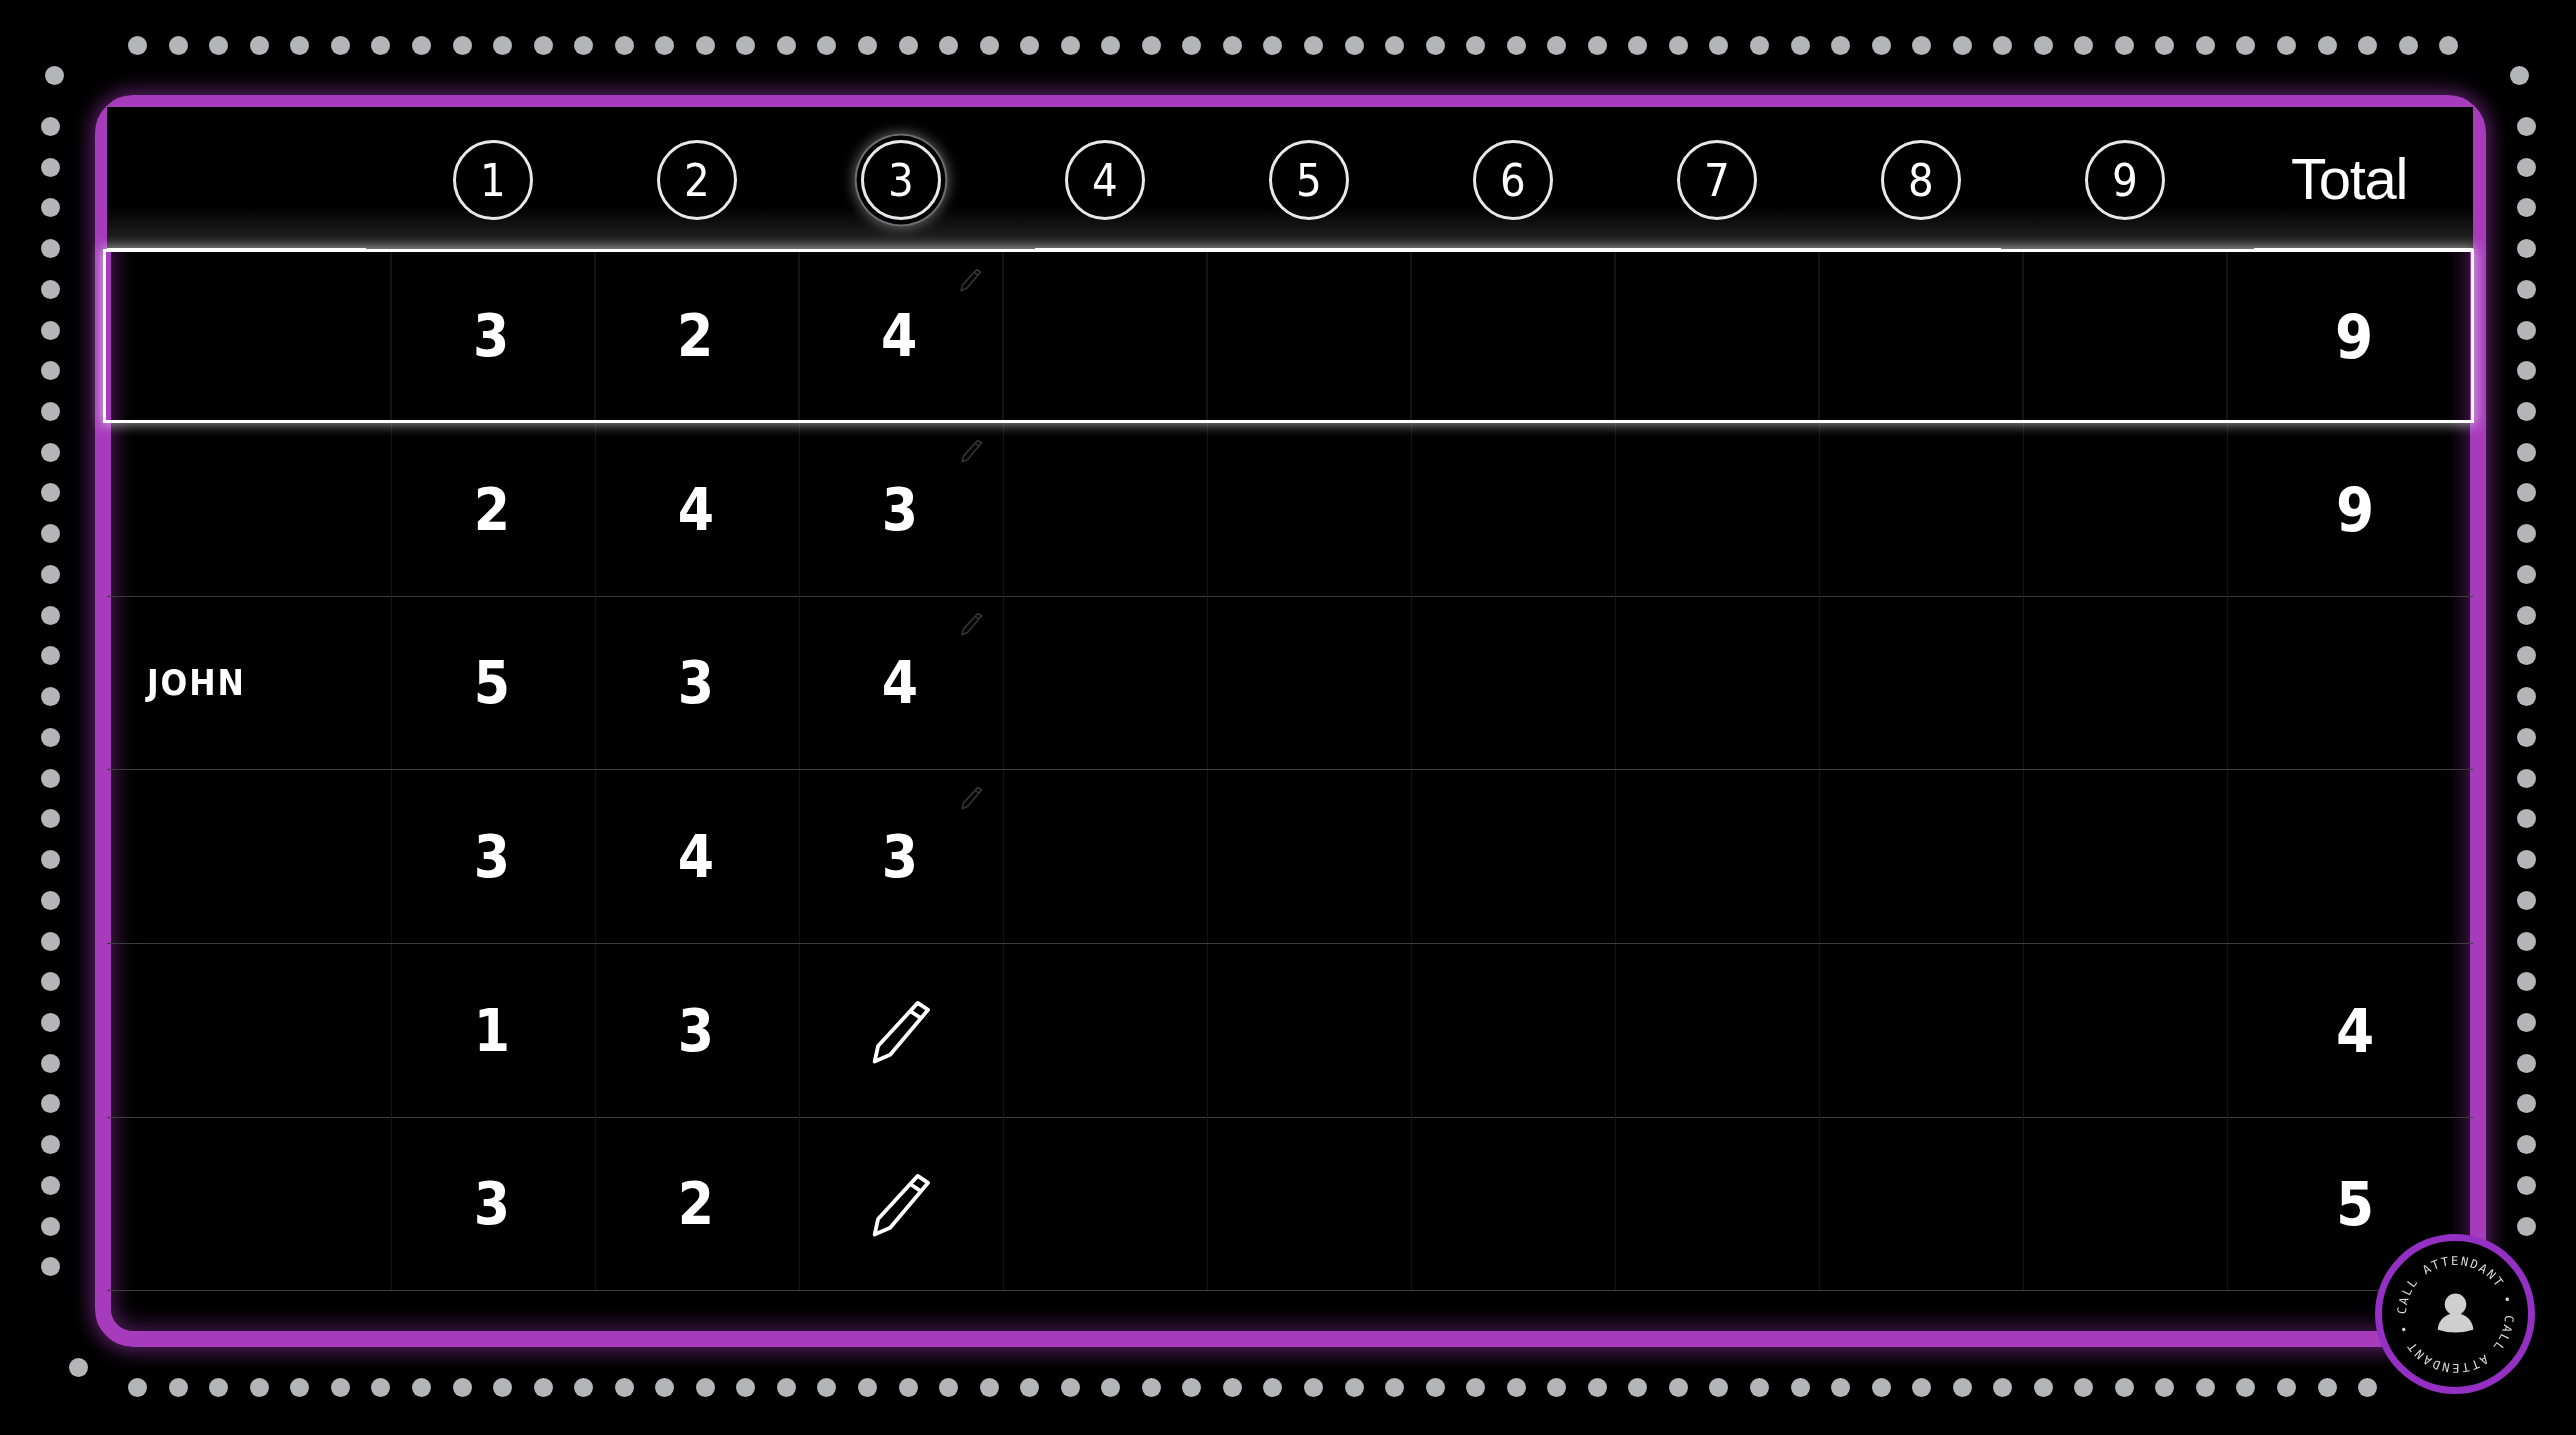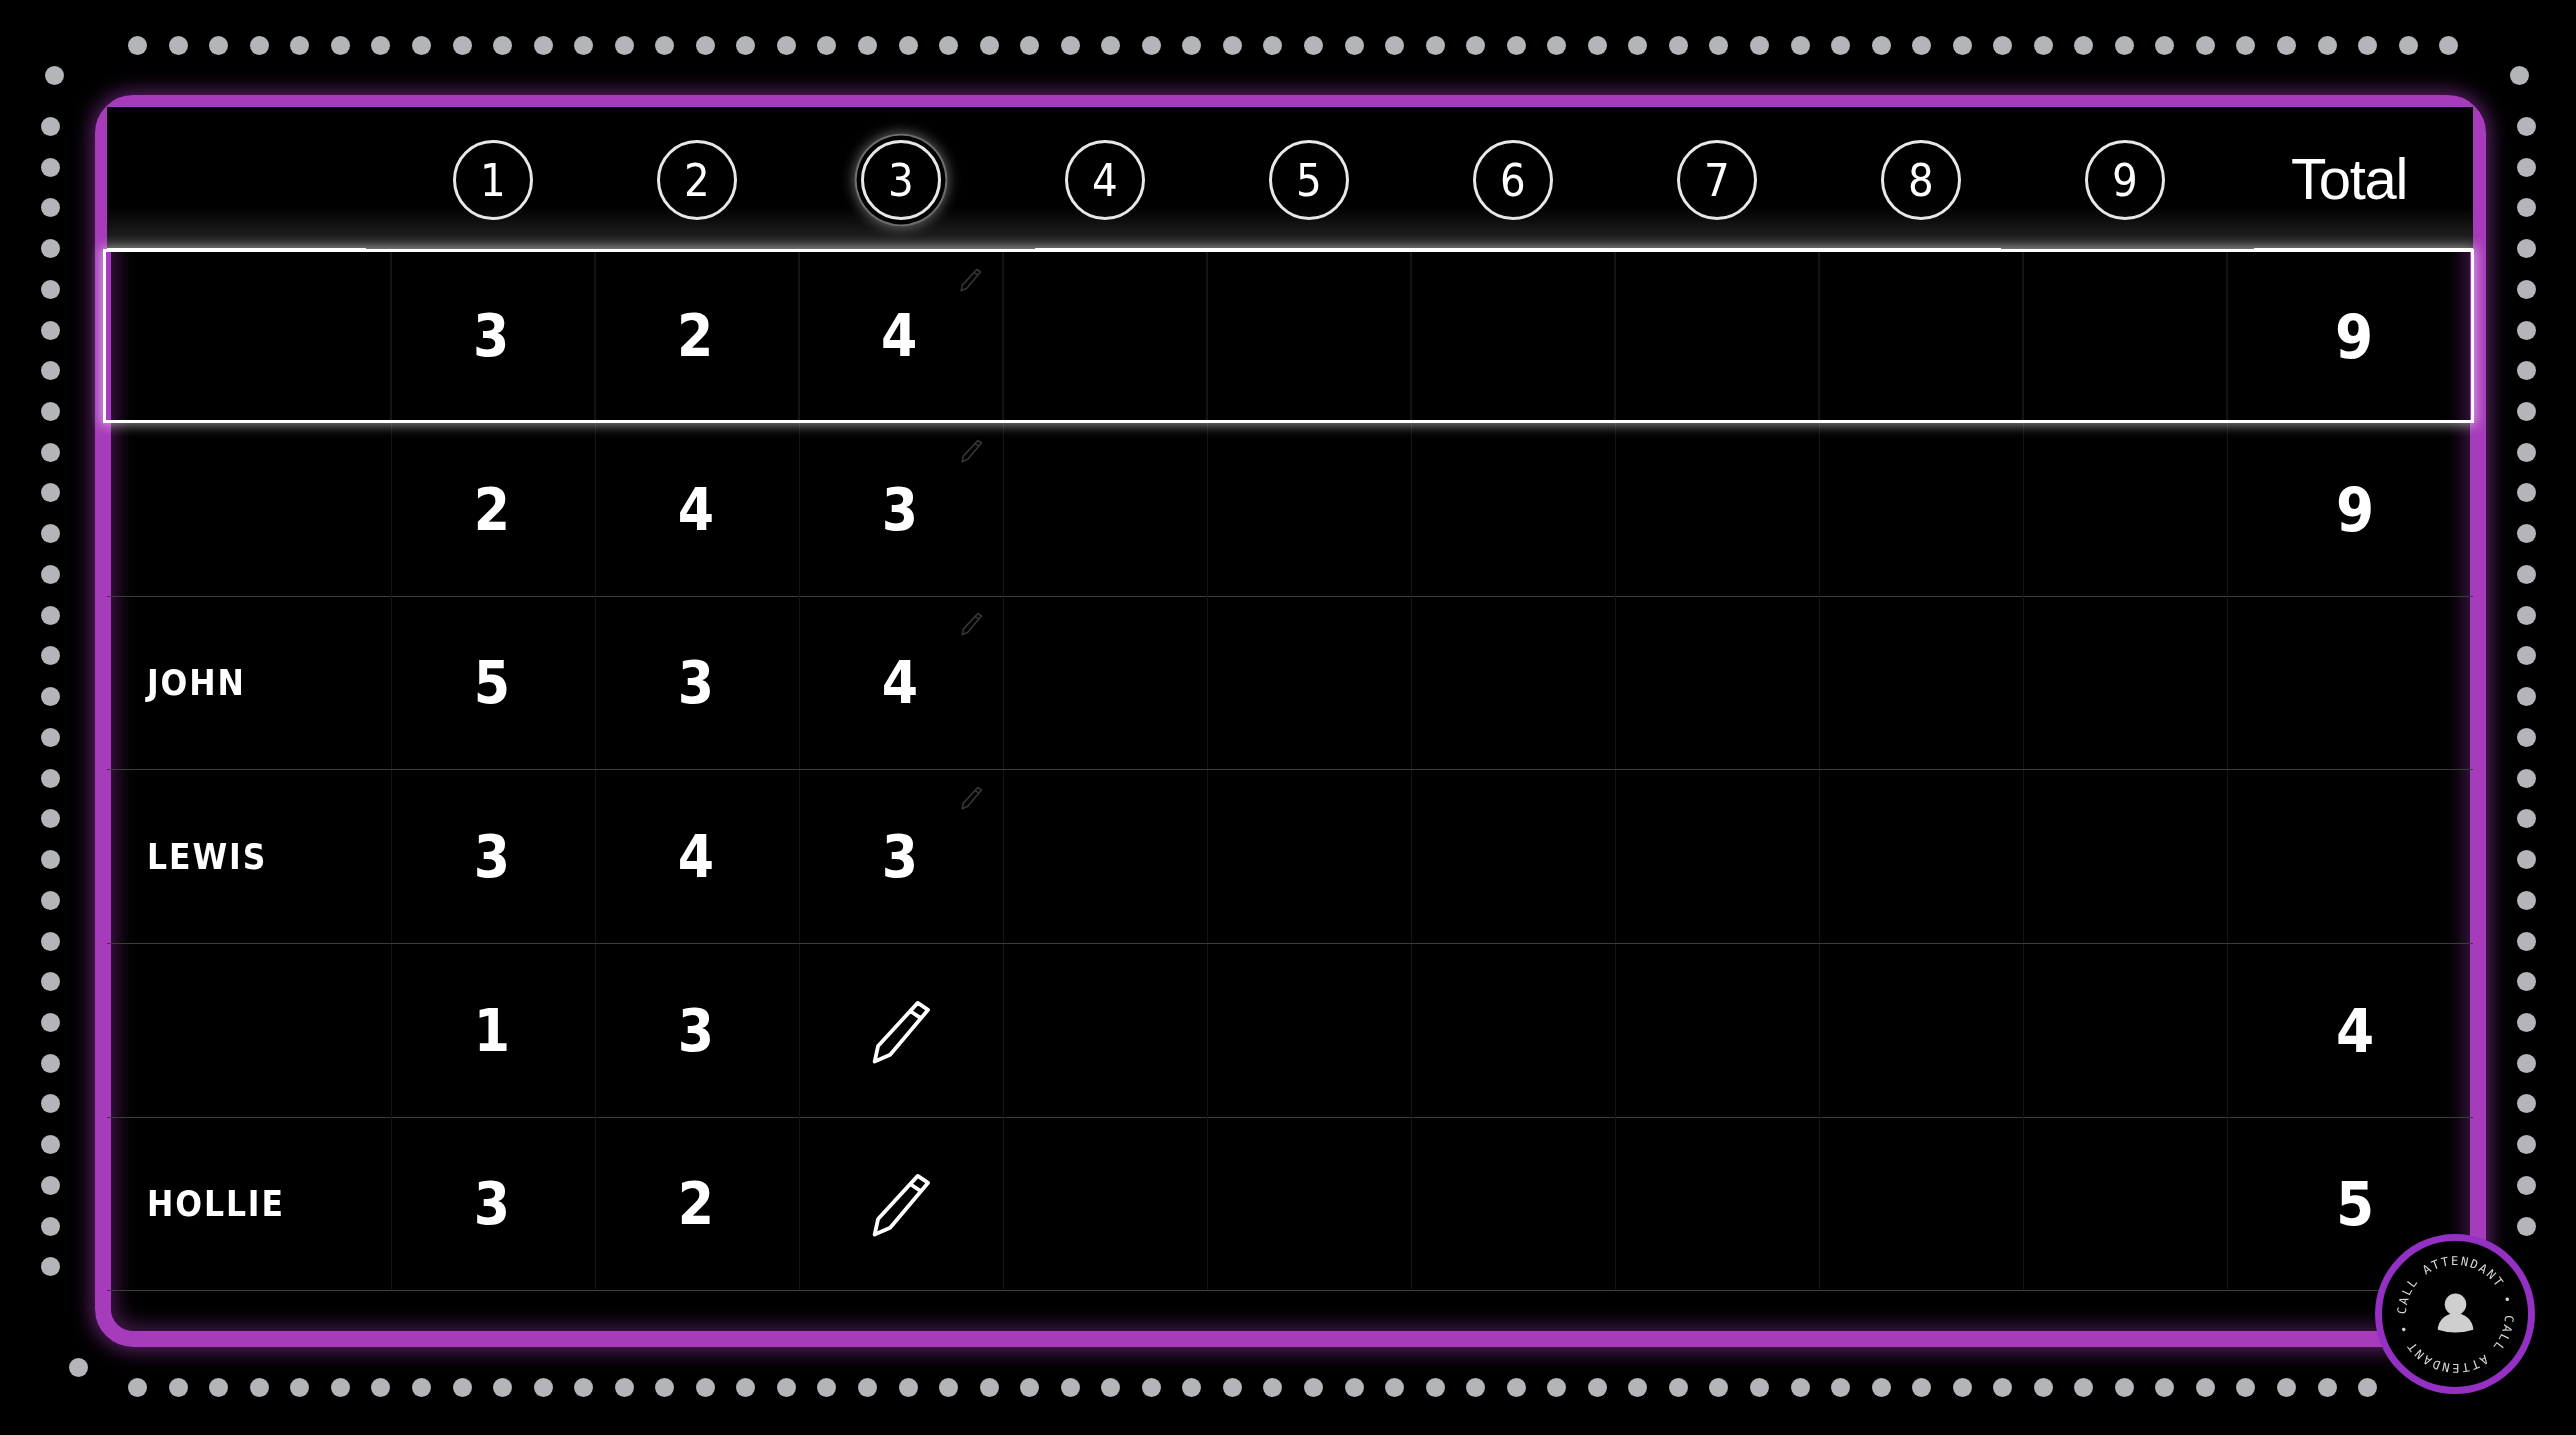--- a/index.html
+++ b/index.html
@@ -307,21 +307,20 @@
         <div class="col-line" style="left: 284px;"></div>
         <div class="col-line" style="left: 488px;"></div>
         <div class="col-line" style="left: 692px;"></div>
         <div class="col-line" style="left: 896px;"></div>
         <div class="col-line" style="left: 1100px;"></div>
         <div class="col-line" style="left: 1304px;"></div>
         <div class="col-line" style="left: 1508px;"></div>
         <div class="col-line" style="left: 1712px;"></div>
         <div class="col-line" style="left: 1916px;"></div>
         <div class="col-line" style="left: 2120px;"></div>
-        <div class="name">LEWIS</div>
         <div class="score" style="left: 284px;">3</div>
         <div class="score" style="left: 488px;">4</div>
         <div class="score" style="left: 692px;">3</div>
         <div class="score" style="left: 896px;"></div>
         <div class="score" style="left: 1100px;"></div>
         <div class="score" style="left: 1304px;"></div>
         <div class="score" style="left: 1508px;"></div>
         <div class="score" style="left: 1712px;"></div>
         <div class="score" style="left: 1916px;"></div>
         <div class="mini-pencil" style="left: 852px;"><svg viewBox="0 0 40 40" width="100%" height="100%">
@@ -357,21 +356,20 @@
         <div class="col-line" style="left: 284px;"></div>
         <div class="col-line" style="left: 488px;"></div>
         <div class="col-line" style="left: 692px;"></div>
         <div class="col-line" style="left: 896px;"></div>
         <div class="col-line" style="left: 1100px;"></div>
         <div class="col-line" style="left: 1304px;"></div>
         <div class="col-line" style="left: 1508px;"></div>
         <div class="col-line" style="left: 1712px;"></div>
         <div class="col-line" style="left: 1916px;"></div>
         <div class="col-line" style="left: 2120px;"></div>
-        <div class="name">HOLLIE</div>
         <div class="score" style="left: 284px;">3</div>
         <div class="score" style="left: 488px;">2</div>
         <div class="score" style="left: 692px;"></div>
         <div class="score" style="left: 896px;"></div>
         <div class="score" style="left: 1100px;"></div>
         <div class="score" style="left: 1304px;"></div>
         <div class="score" style="left: 1508px;"></div>
         <div class="score" style="left: 1712px;"></div>
         <div class="score" style="left: 1916px;"></div>
         <div class="big-pencil" style="left: 759px;"><svg viewBox="0 0 40 40" width="100%" height="100%">

